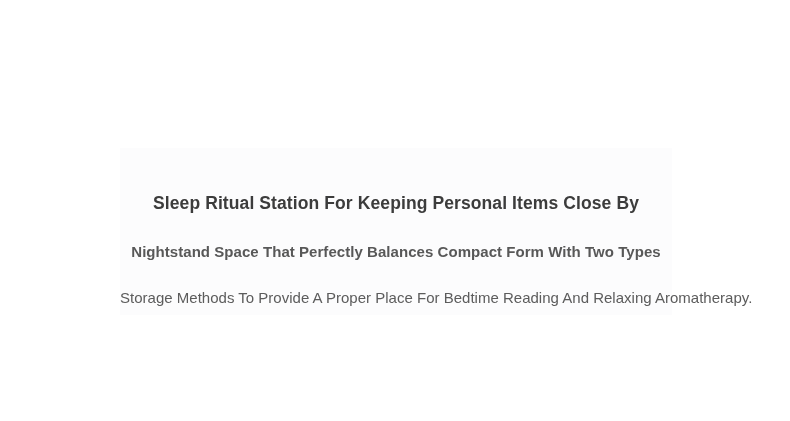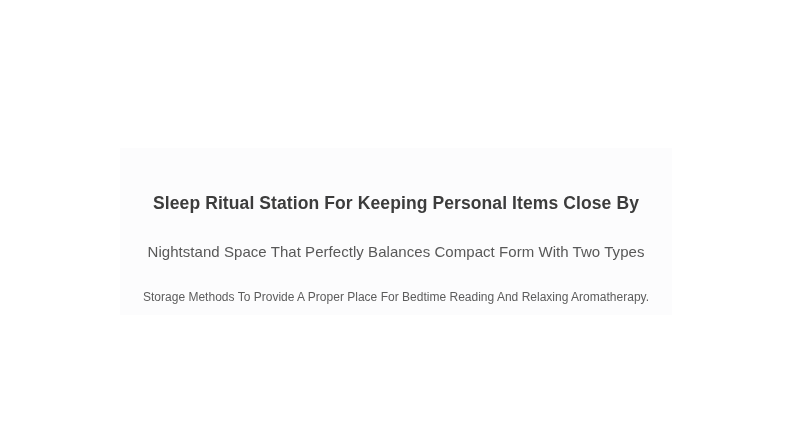--- a/index.html
+++ b/index.html
@@ -45,34 +45,34 @@
     margin-top: 36px;
   }
 
   #subheadline {
     position: absolute;
     left: 0;
     top: 94px;
     width: 100%;
     text-align: center;
     font-size: 15px;
-    font-weight: normal;
+    font-weight: bold;
     color: #585858;
     line-height: 19px;
     letter-spacing: 0.05px;
     white-space: nowrap;
   }
 
   #description {
     position: absolute;
     left: 0;
     top: 142px;
     width: 100%;
     text-align: center;
-    font-size: 12px;
+    font-size: 15px;
     font-weight: normal;
     color: #5c5c5c;
     line-height: 15px;
     letter-spacing: 0.01px;
     white-space: nowrap;
   }
 </style>
 </head>
 <body>
 

